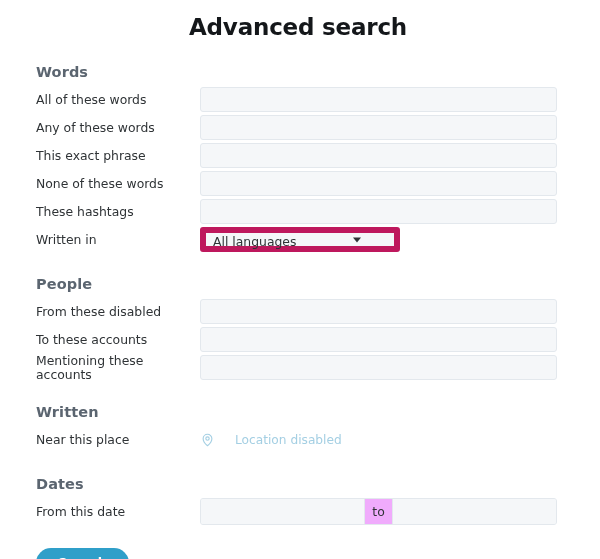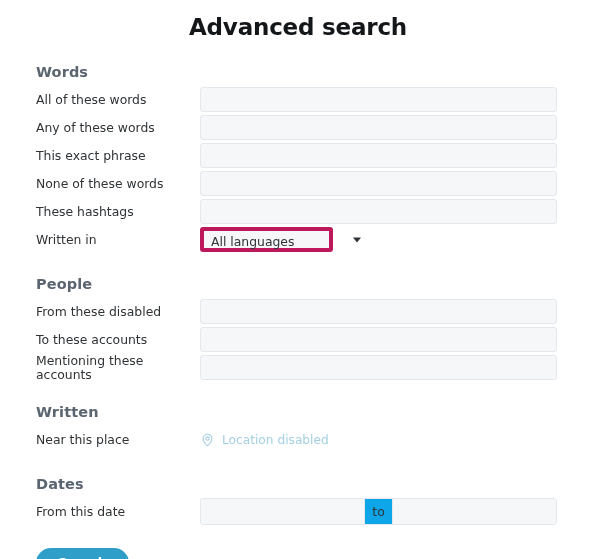--- a/index.html
+++ b/index.html
@@ -93,24 +93,24 @@
     outline: none;
   }
   .text-input::placeholder { color: #9aa5b1; }
 
   .select-wrap {
     position: relative;
     width: 168px;
   }
   .select-input {
     box-sizing: border-box;
-    width: 133px;
+    width: 200px;
     height: 25px;
     background: #f5f7f9;
-    border: 4px solid #be185d;
+    border: 6px solid #be185d;
     border-radius: 3px;
     font-family: "DejaVu Sans", "Liberation Sans", sans-serif;
     font-size: 12.4px;
     color: #2f3336;
     padding: 4px 20px 0 7px;
     display: flex;
     align-items: center;
   }
   .select-caret {
     position: absolute;
@@ -120,21 +120,21 @@
     width: 0;
     height: 0;
     border-left: 4px solid transparent;
     border-right: 4px solid transparent;
     border-top: 5px solid #2f3336;
   }
 
   .location-row {
     display: flex;
     align-items: center;
-    gap: 7px;
+    gap: 20px;
     color: #a4cfe3;
     font-size: 12.2px;
   }
   .pin-icon {
     width: 15px;
     height: 15px;
     display: inline-block;
     flex: 0 0 15px;
   }
   .pin-icon svg { display: block; }
@@ -156,21 +156,21 @@
     background: #f5f7f9;
     border: none;
     font-family: "DejaVu Sans", "Liberation Sans", sans-serif;
     font-size: 12.4px;
     color: #2f3336;
     padding: 0 7px;
     outline: none;
   }
   .date-sep {
     flex: 0 0 auto;
-    background: #0ea5e9;
+    background: #f0abfc;
     border-left: 1px solid #e3e8ed;
     border-right: 1px solid #e3e8ed;
     display: flex;
     align-items: center;
     justify-content: center;
     padding: 0 7px;
     font-size: 12.4px;
     color: #2f3336;
   }
 

